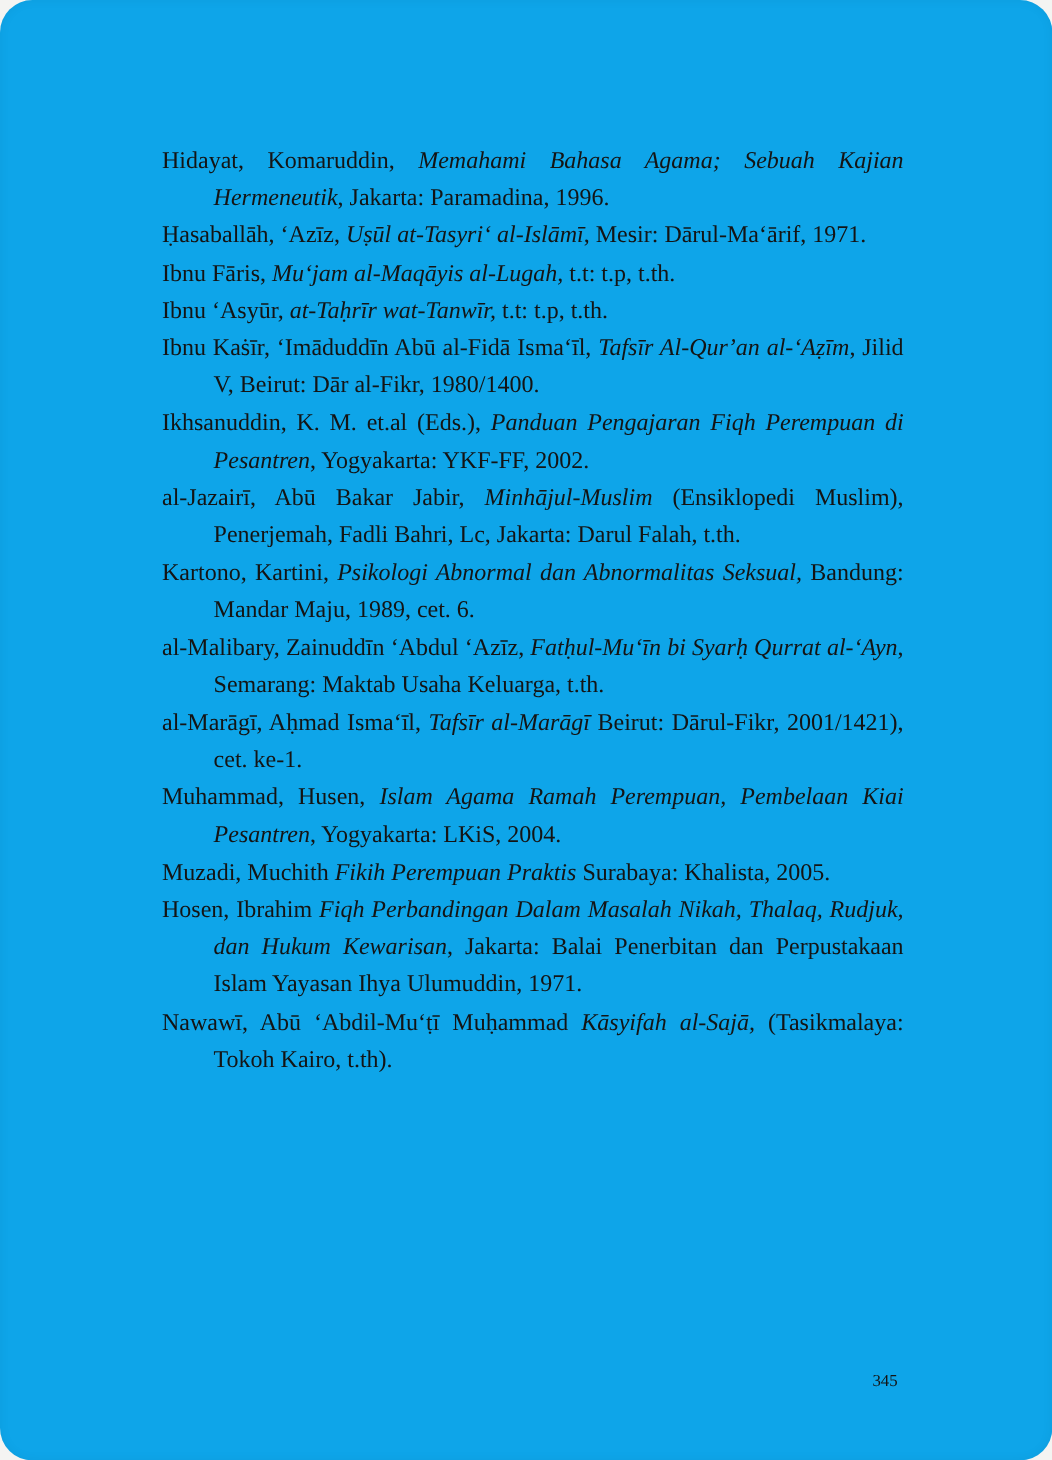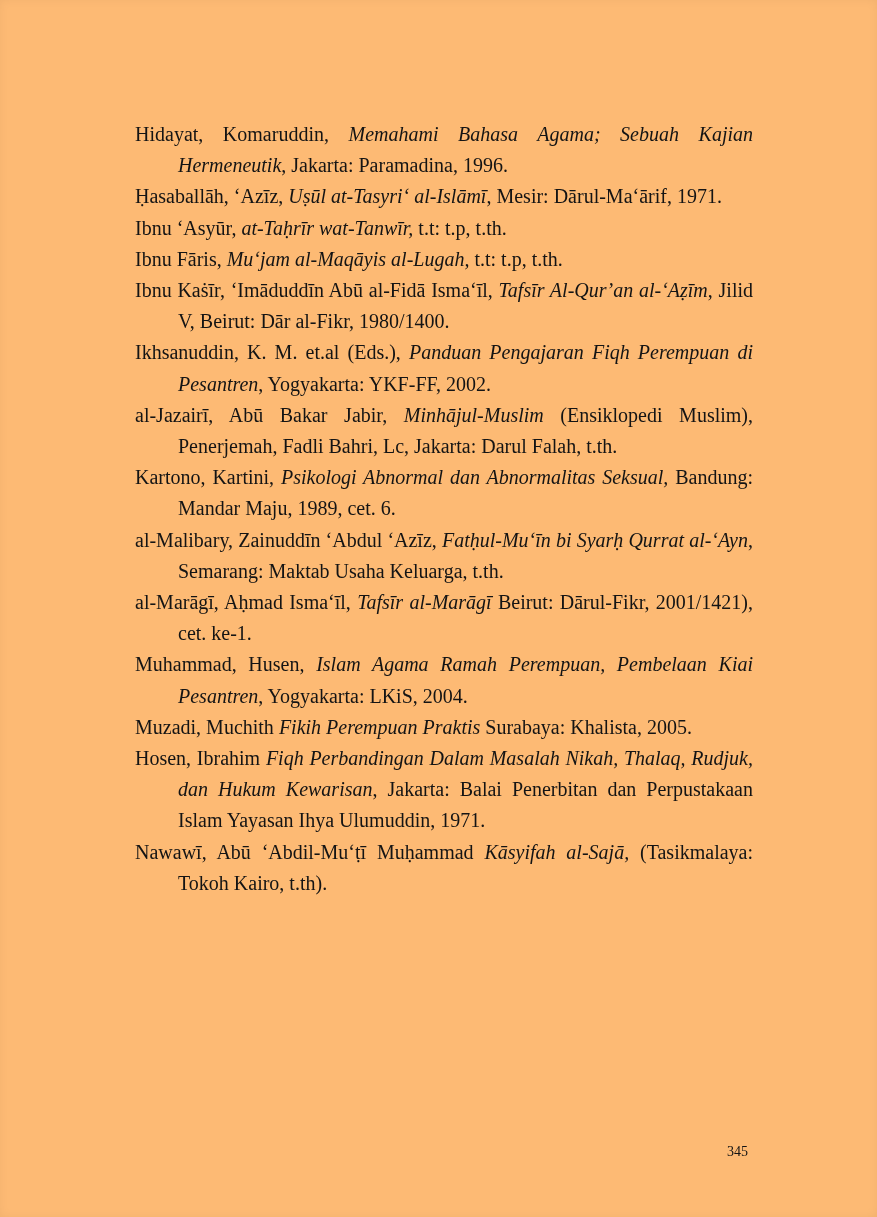--- a/index.html
+++ b/index.html
@@ -6,23 +6,24 @@
   html, body { background: #f4f4f2; }
   body {
     width: 877px;
     height: 1217px;
     position: relative;
     font-family: "Liberation Serif", "DejaVu Serif", serif;
   }
   .page {
     position: absolute;
     inset: 0;
-    background: #fdba74;
+    background: #0ea5e9;
     box-shadow: inset 0 0 10px rgba(0,0,0,0.05);
     overflow: hidden;
+    border-radius: 27px;
   }
   .content {
     position: absolute;
     left: 135px;
     top: 119px;
     width: 618px;
   }
   .entry {
     font-size: 20px;
     line-height: 31.2px;
@@ -40,22 +41,22 @@
     color: #141414;
   }
 </style>
 </head>
 <body>
 
 <div class="page">
   <div class="content">
       <p class="entry"><span class="seg-roman">Hidayat, Komaruddin, </span><span class="seg-italic">Memahami Bahasa Agama; Sebuah Kajian Hermeneutik</span><span class="seg-roman">, Jakarta: Paramadina, 1996.</span></p>
       <p class="entry"><span class="seg-roman">Ḥasaballāh, ʻAzīz, </span><span class="seg-italic">Uṣūl at-Tasyriʻ al-Islāmī</span><span class="seg-roman">, Mesir: Dārul-Maʻārif, 1971.</span></p>
+      <p class="entry"><span class="seg-roman">Ibnu Fāris, </span><span class="seg-italic">Muʻjam al-Maqāyis al-Lugah,</span><span class="seg-roman"> t.t: t.p, t.th.</span></p>
       <p class="entry"><span class="seg-roman">Ibnu ʻAsyūr, </span><span class="seg-italic">at-Taḥrīr wat-Tanwīr,</span><span class="seg-roman"> t.t: t.p, t.th.</span></p>
-      <p class="entry"><span class="seg-roman">Ibnu Fāris, </span><span class="seg-italic">Muʻjam al-Maqāyis al-Lugah,</span><span class="seg-roman"> t.t: t.p, t.th.</span></p>
       <p class="entry"><span class="seg-roman">Ibnu Kaṡīr, ʻImāduddīn Abū al-Fidā Ismaʻīl, </span><span class="seg-italic">Tafsīr Al-Qurʼan al-ʻAẓīm</span><span class="seg-roman">, Jilid V, Beirut: Dār al-Fikr, 1980/1400.</span></p>
       <p class="entry"><span class="seg-roman">Ikhsanuddin, K. M. et.al (Eds.), </span><span class="seg-italic">Panduan Pengajaran Fiqh Perempuan di Pesantren</span><span class="seg-roman">, Yogyakarta: YKF-FF, 2002.</span></p>
       <p class="entry"><span class="seg-roman">al-Jazairī, Abū Bakar Jabir, </span><span class="seg-italic">Minhājul-Muslim</span><span class="seg-roman"> (Ensiklopedi Muslim), Penerjemah, Fadli Bahri, Lc, Jakarta: Darul Falah, t.th.</span></p>
       <p class="entry"><span class="seg-roman">Kartono, Kartini, </span><span class="seg-italic">Psikologi Abnormal dan Abnormalitas Seksual,</span><span class="seg-roman"> Bandung: Mandar Maju, 1989, cet. 6.</span></p>
       <p class="entry"><span class="seg-roman">al-Malibary, Zainuddīn ʻAbdul ʻAzīz, </span><span class="seg-italic">Fatḥul-Muʻīn bi Syarḥ Qurrat al-ʻAyn</span><span class="seg-roman">, Semarang: Maktab Usaha Keluarga, t.th.</span></p>
       <p class="entry"><span class="seg-roman">al-Marāgī, Aḥmad Ismaʻīl, </span><span class="seg-italic">Tafsīr al-Marāgī</span><span class="seg-roman"> Beirut: Dārul-Fikr, 2001/1421), cet. ke-1.</span></p>
       <p class="entry"><span class="seg-roman">Muhammad, Husen, </span><span class="seg-italic">Islam Agama Ramah Perempuan, Pembelaan Kiai Pesantren</span><span class="seg-roman">, Yogyakarta: LKiS, 2004.</span></p>
       <p class="entry"><span class="seg-roman">Muzadi, Muchith </span><span class="seg-italic">Fikih Perempuan Praktis</span><span class="seg-roman"> Surabaya: Khalista, 2005.</span></p>
       <p class="entry"><span class="seg-roman">Hosen, Ibrahim </span><span class="seg-italic">Fiqh Perbandingan Dalam Masalah Nikah, Thalaq, Rudjuk, dan Hukum Kewarisan</span><span class="seg-roman">, Jakarta: Balai Penerbitan dan Perpustakaan Islam Yayasan Ihya Ulumuddin, 1971.</span></p>
       <p class="entry"><span class="seg-roman">Nawawī, Abū ʻAbdil-Muʻṭī Muḥammad </span><span class="seg-italic">Kāsyifah al-Sajā,</span><span class="seg-roman"> (Tasikmalaya: Tokoh Kairo, t.th).</span></p>

